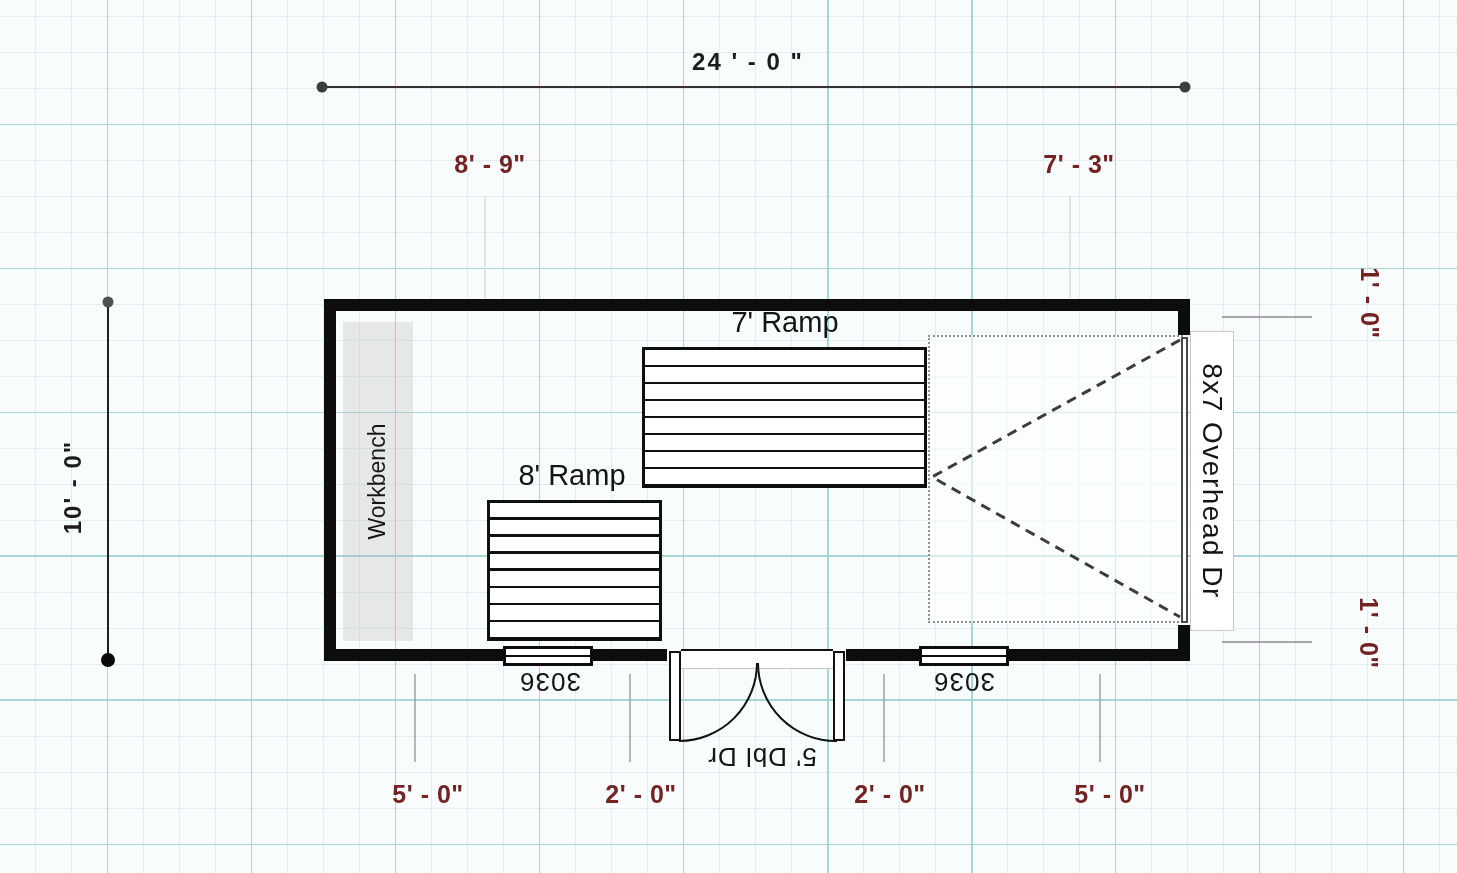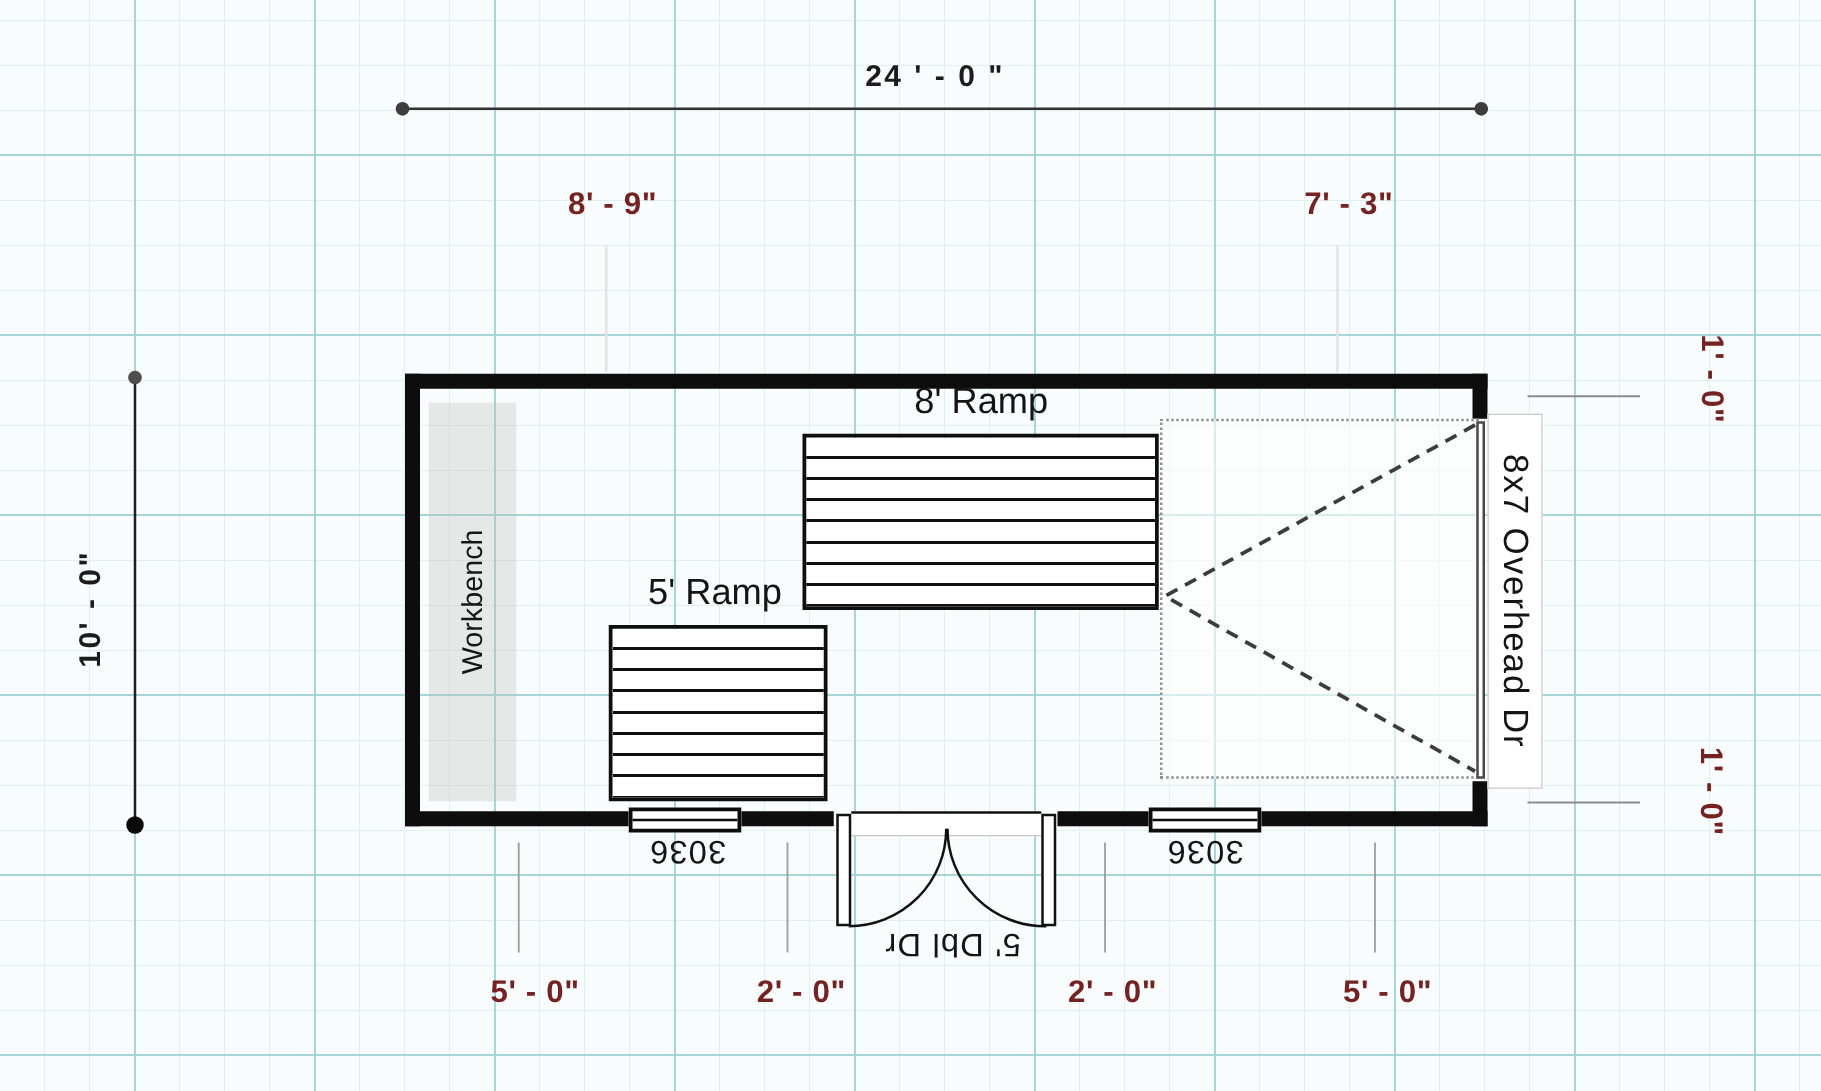--- a/index.html
+++ b/index.html
@@ -69,26 +69,26 @@
   <div class="wall obj" style="left:593px;top:649px;width:74px;height:12px;"></div>
   <div class="wall obj" style="left:846px;top:649px;width:73px;height:12px;"></div>
   <div class="wall obj" style="left:1009px;top:649px;width:181px;height:12px;"></div>
 
   <div class="workbench obj" style="left:343px;top:322px;width:70px;height:319px;">
     <span>Workbench</span>
   </div>
 
   <div class="ramp obj" style="left:642px;top:347px;width:285px;height:141px;"></div>
   <div class="abs txt obj-label" style="left:785px;top:322px;">
-      <span class="ctr abs">8' Ramp</span>
+      <span class="ctr abs">7' Ramp</span>
     </div>
 
   <div class="ramp obj" style="left:487px;top:500px;width:175px;height:141px;"></div>
   <div class="abs txt obj-label" style="left:572px;top:475px;">
-      <span class="ctr abs">5' Ramp</span>
+      <span class="ctr abs">8' Ramp</span>
     </div>
 
   <div class="ohd-zone obj" style="left:928px;top:335px;width:255px;height:288px;"></div>
   <div class="ohd-slab obj" style="left:1181px;top:337px;width:7px;height:286px;"></div>
   <div class="ohd-labelbox obj" style="left:1190px;top:331px;width:44px;height:300px;">
     <span>8x7 Overhead Dr</span>
   </div>
 
   <div class="window-sym obj" style="left:503px;top:646px;width:90px;height:20px;">
     <div class="pane-line"></div>

